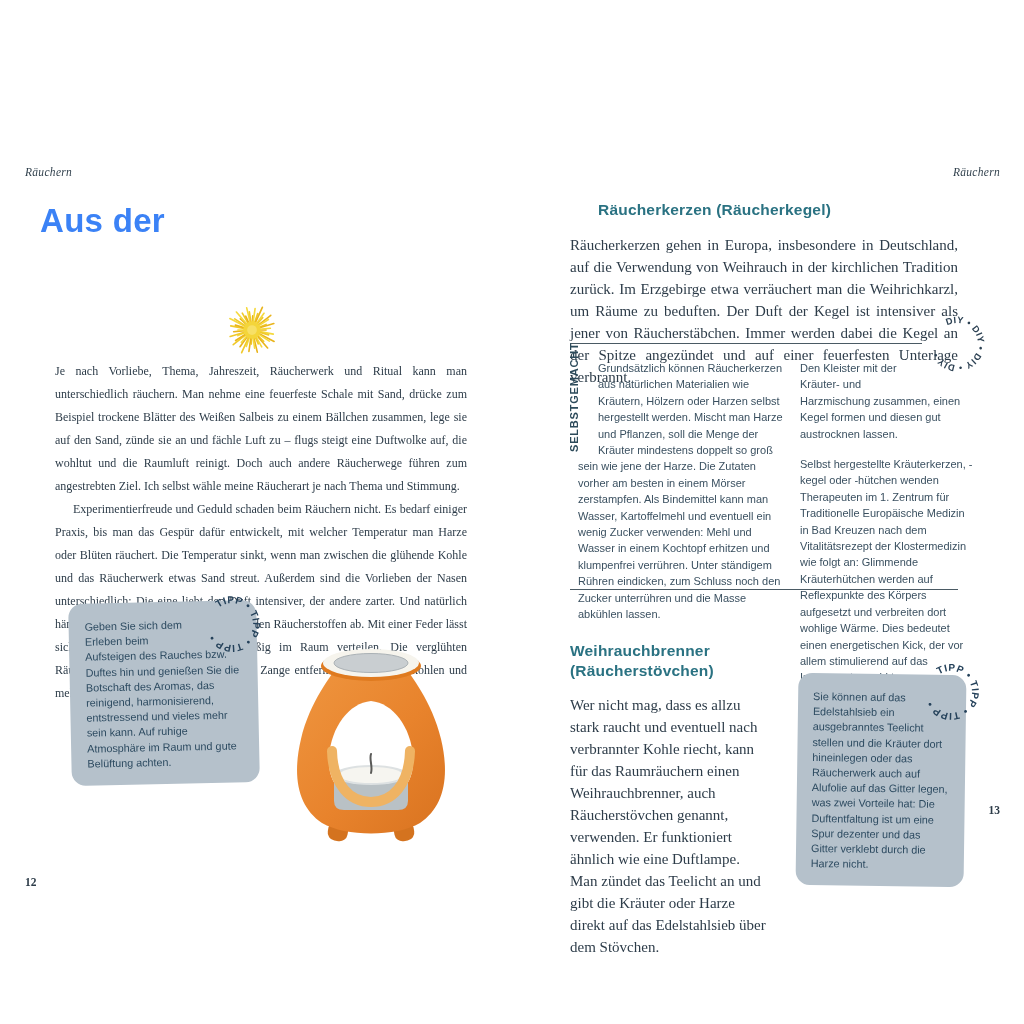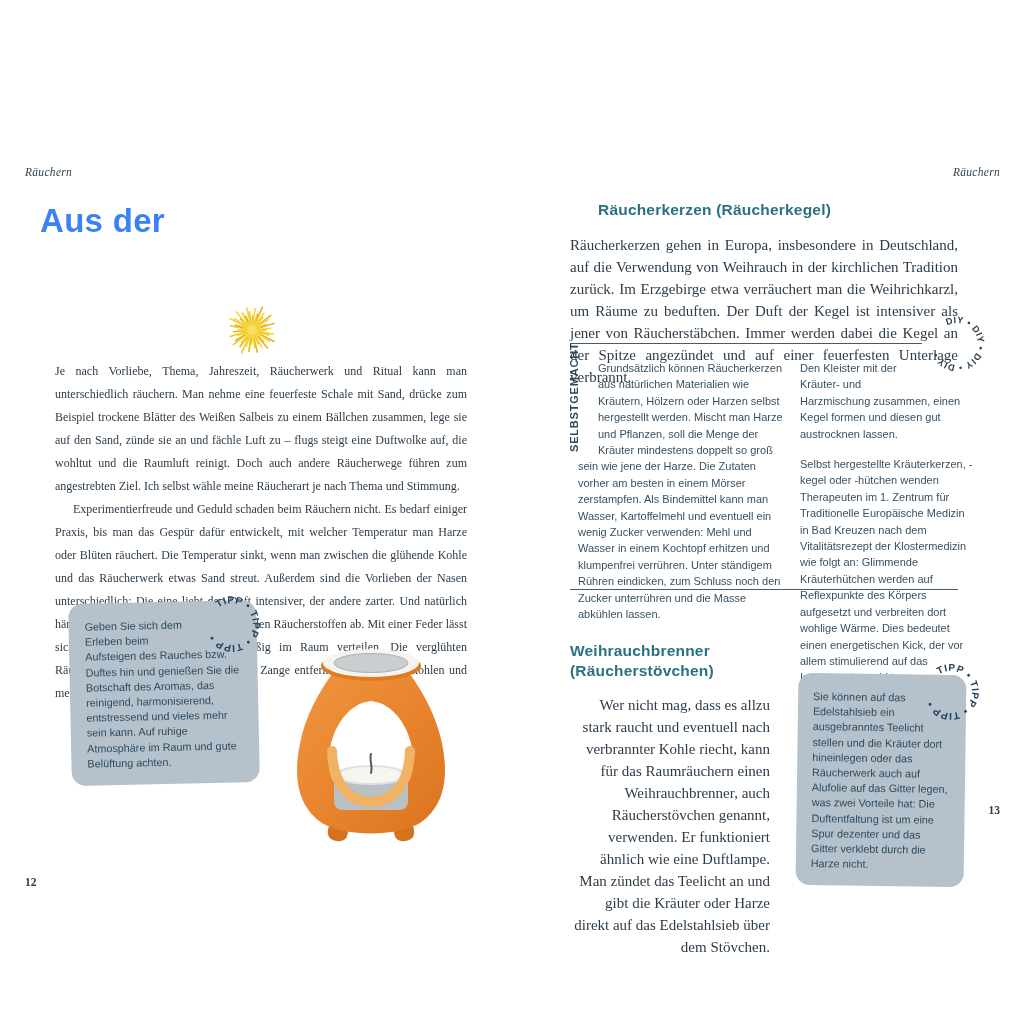--- a/index.html
+++ b/index.html
@@ -47,21 +47,21 @@
   .rot-a{transform:rotate(-40deg);}
   .rot-b{transform:rotate(-28deg);}
   .rot-c{transform:rotate(-35deg);}
 
   
   .section-heading{
     font-family:"Liberation Sans", sans-serif;font-weight:700;
     font-size:15.5px;line-height:20px;color:#2a7282;letter-spacing:.2px;
   }
   .serif-par{font-size:15px;line-height:22px;text-align:justify;color:#2d3c49;}
-  .serif-par-left{text-align:right;}
+  .serif-par-left{text-align:left;}
   .rule{height:0;border-top:1px solid #4a5a64;}
 
   .diy-cols{display:flex;gap:14px;width:396px;
     font-family:"Liberation Sans", sans-serif;font-size:11px;line-height:16.4px;color:#3a5060;margin-left:8px;}
   .diy-col1{width:208px;}
   .diy-col2{width:174px;}
   .diy-col2 p{margin:0 0 14px 0;}
   .diy-col1 p{margin:0;}
   .spacer-label{float:left;width:20px;height:98px;}
   .spacer-diy{float:right;width:46px;height:32px;}

